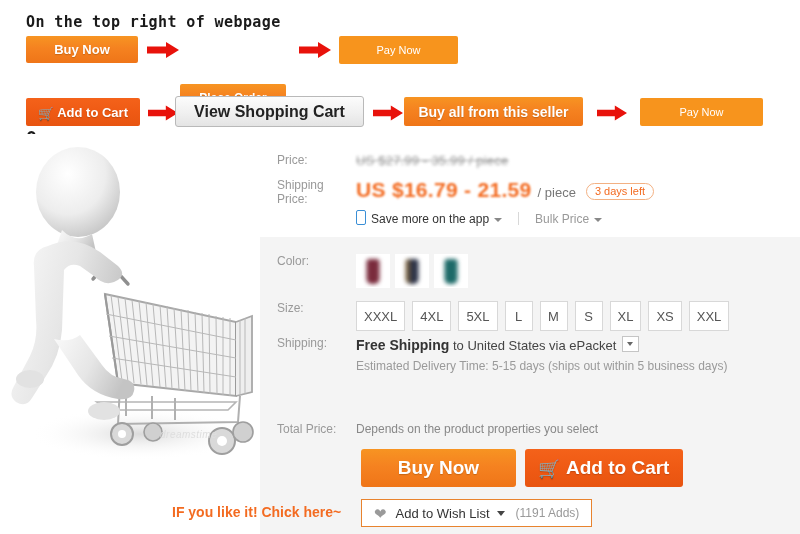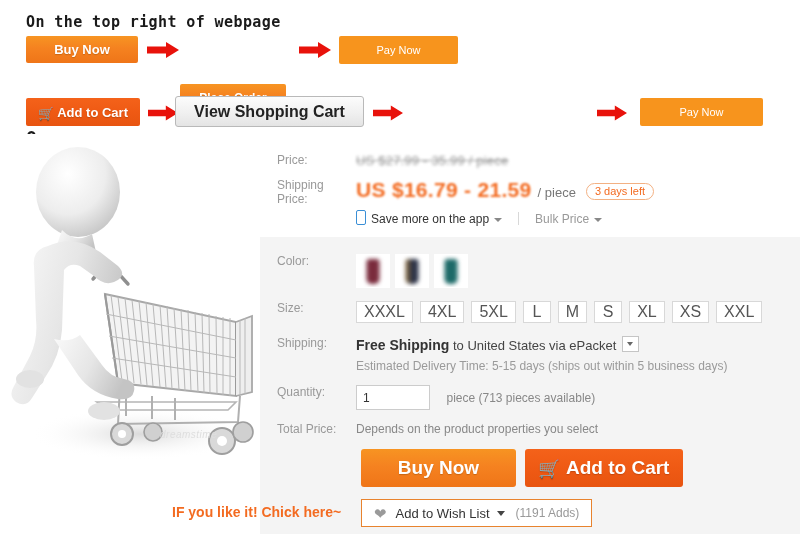--- a/index.html
+++ b/index.html
@@ -254,25 +254,25 @@
     width: 13px; height: 25px;
     border-radius: 3px 3px 5px 5px;
     filter: blur(2.2px);
   }
 
   #row-size { top: 64px; height: 24px; }
   #size-options { display: flex; gap: 7px; }
   .size-chip {
     box-sizing: border-box;
     min-width: 28px;
-    height: 22px;
+    height: 30px;
     padding: 0 7px;
     background: #ffffff;
     border: 1px solid #d8d8d8;
-    font-size: 16px;
+    font-size: 13px;
     color: #555555;
     display: flex;
     align-items: center;
     justify-content: center;
     white-space: nowrap;
   }
 
   #row-shipping { top: 99px; height: 42px; }
   #shipping-main { font-size: 13px; color: #444444; white-space: nowrap; }
   #shipping-free { font-weight: bold; color: #333333; font-size: 14px; }
@@ -425,20 +425,21 @@
     </span>
 
     <div class="btn btn-grey" id="btn-view-cart">View Shopping Cart</div>
 
     <span class="arrow" id="arrow-4">
       <svg width="30" height="16" viewBox="0 0 32 16">
         <path d="M0 4.5 H19 V0 L32 8 L19 16 V11.5 H0 Z" fill="#e8120b"></path>
       </svg>
     </span>
 
+    <div class="btn btn-orange" id="btn-buy-all">Buy all from this seller</div>
 
     <span class="arrow" id="arrow-5">
       <svg width="30" height="16" viewBox="0 0 32 16">
         <path d="M0 4.5 H19 V0 L32 8 L19 16 V11.5 H0 Z" fill="#e8120b"></path>
       </svg>
     </span>
 
     <div class="btn btn-orange-flat" id="btn-pay-now-2">Pay Now</div>
   </div>
 </div>
@@ -590,27 +591,20 @@
 
     <div class="row" id="row-shipping">
       <span class="row-label">Shipping:</span>
       <span class="row-value">
         <span id="shipping-main"><span id="shipping-free">Free Shipping</span>
           <span>to United States via ePacket</span><span id="shipping-select-caret"></span></span>
         <div id="shipping-eta">Estimated Delivery Time: 5-15 days (ships out within 5 business days)</div>
       </span>
     </div>
 
-    <div class="row" id="row-quantity">
-      <span class="row-label">Quantity:</span>
-      <span class="row-value">
-        <input id="qty-input" type="text" value="1" style="">
-        <span id="qty-note">piece (713 pieces available)</span>
-      </span>
-    </div>
 
     <div class="row" id="row-total">
       <span class="row-label">Total Price:</span>
       <span class="row-value" id="total-note">Depends on the product properties you select</span>
     </div>
 
     <div class="row" id="row-actions">
       <div class="btn btn-orange" id="btn-buy-now-main">Buy Now</div>
       <div class="btn btn-red-orange" id="btn-add-cart-main">
         <span class="cart-glyph">🛒</span>

